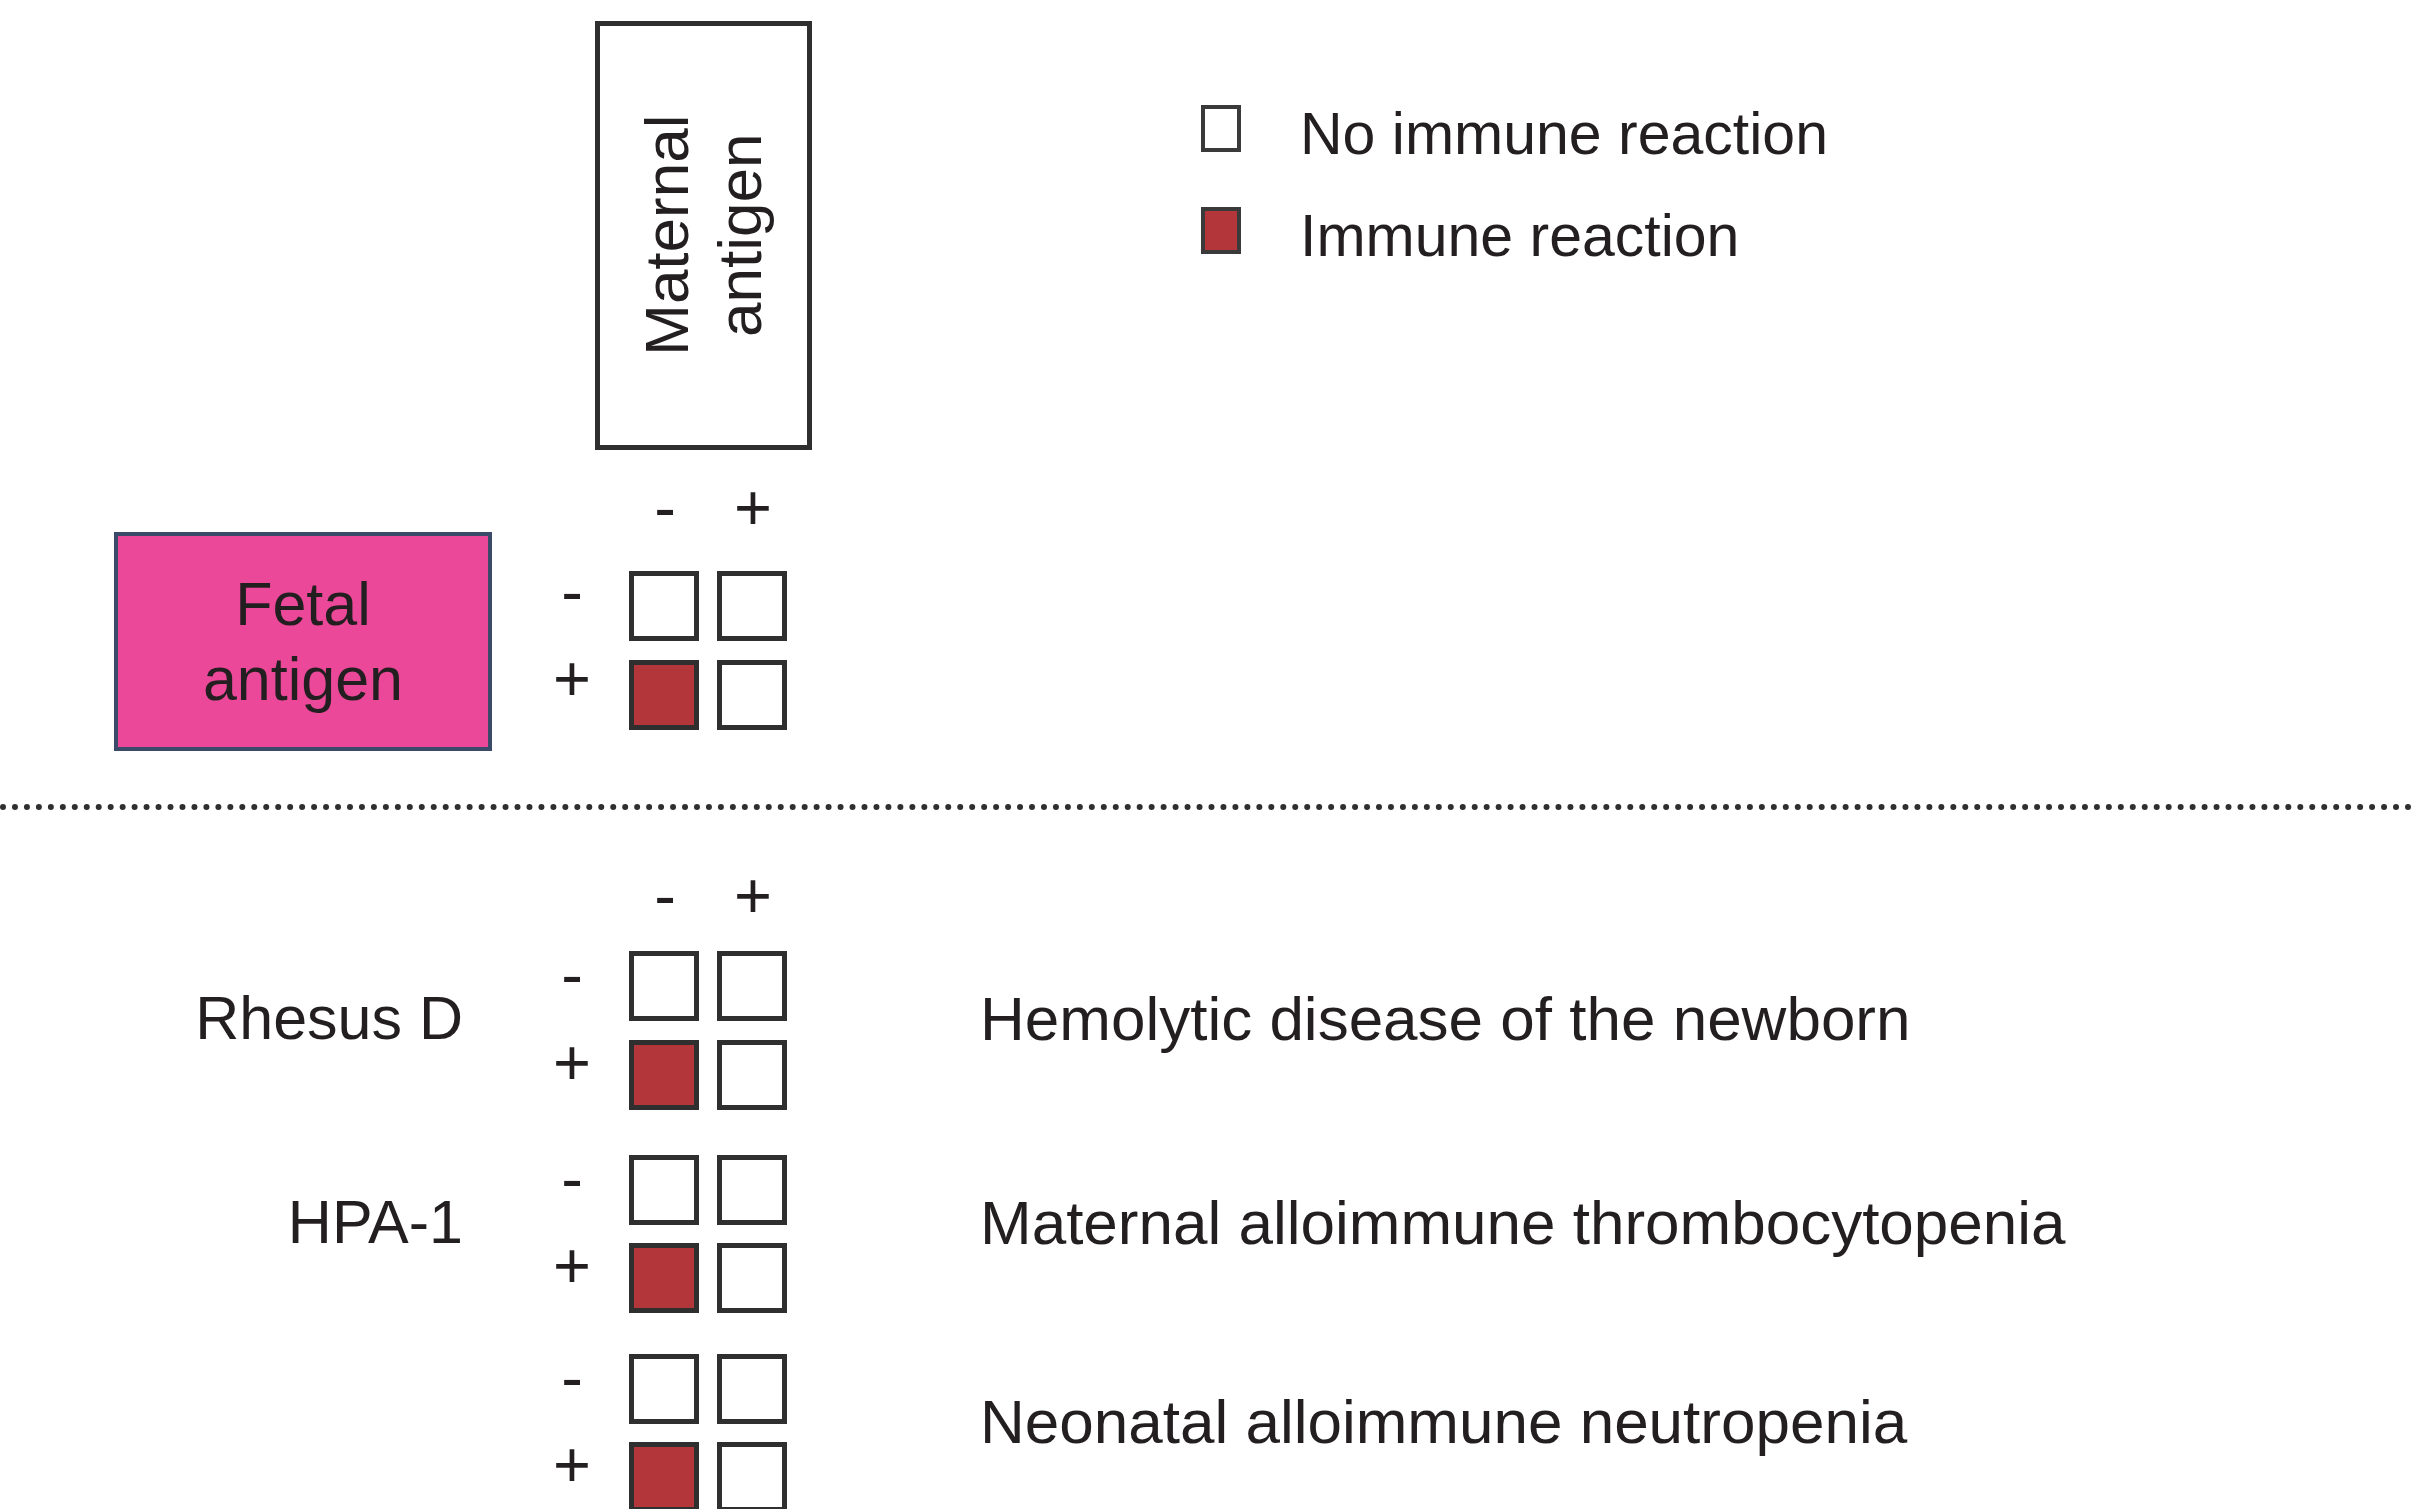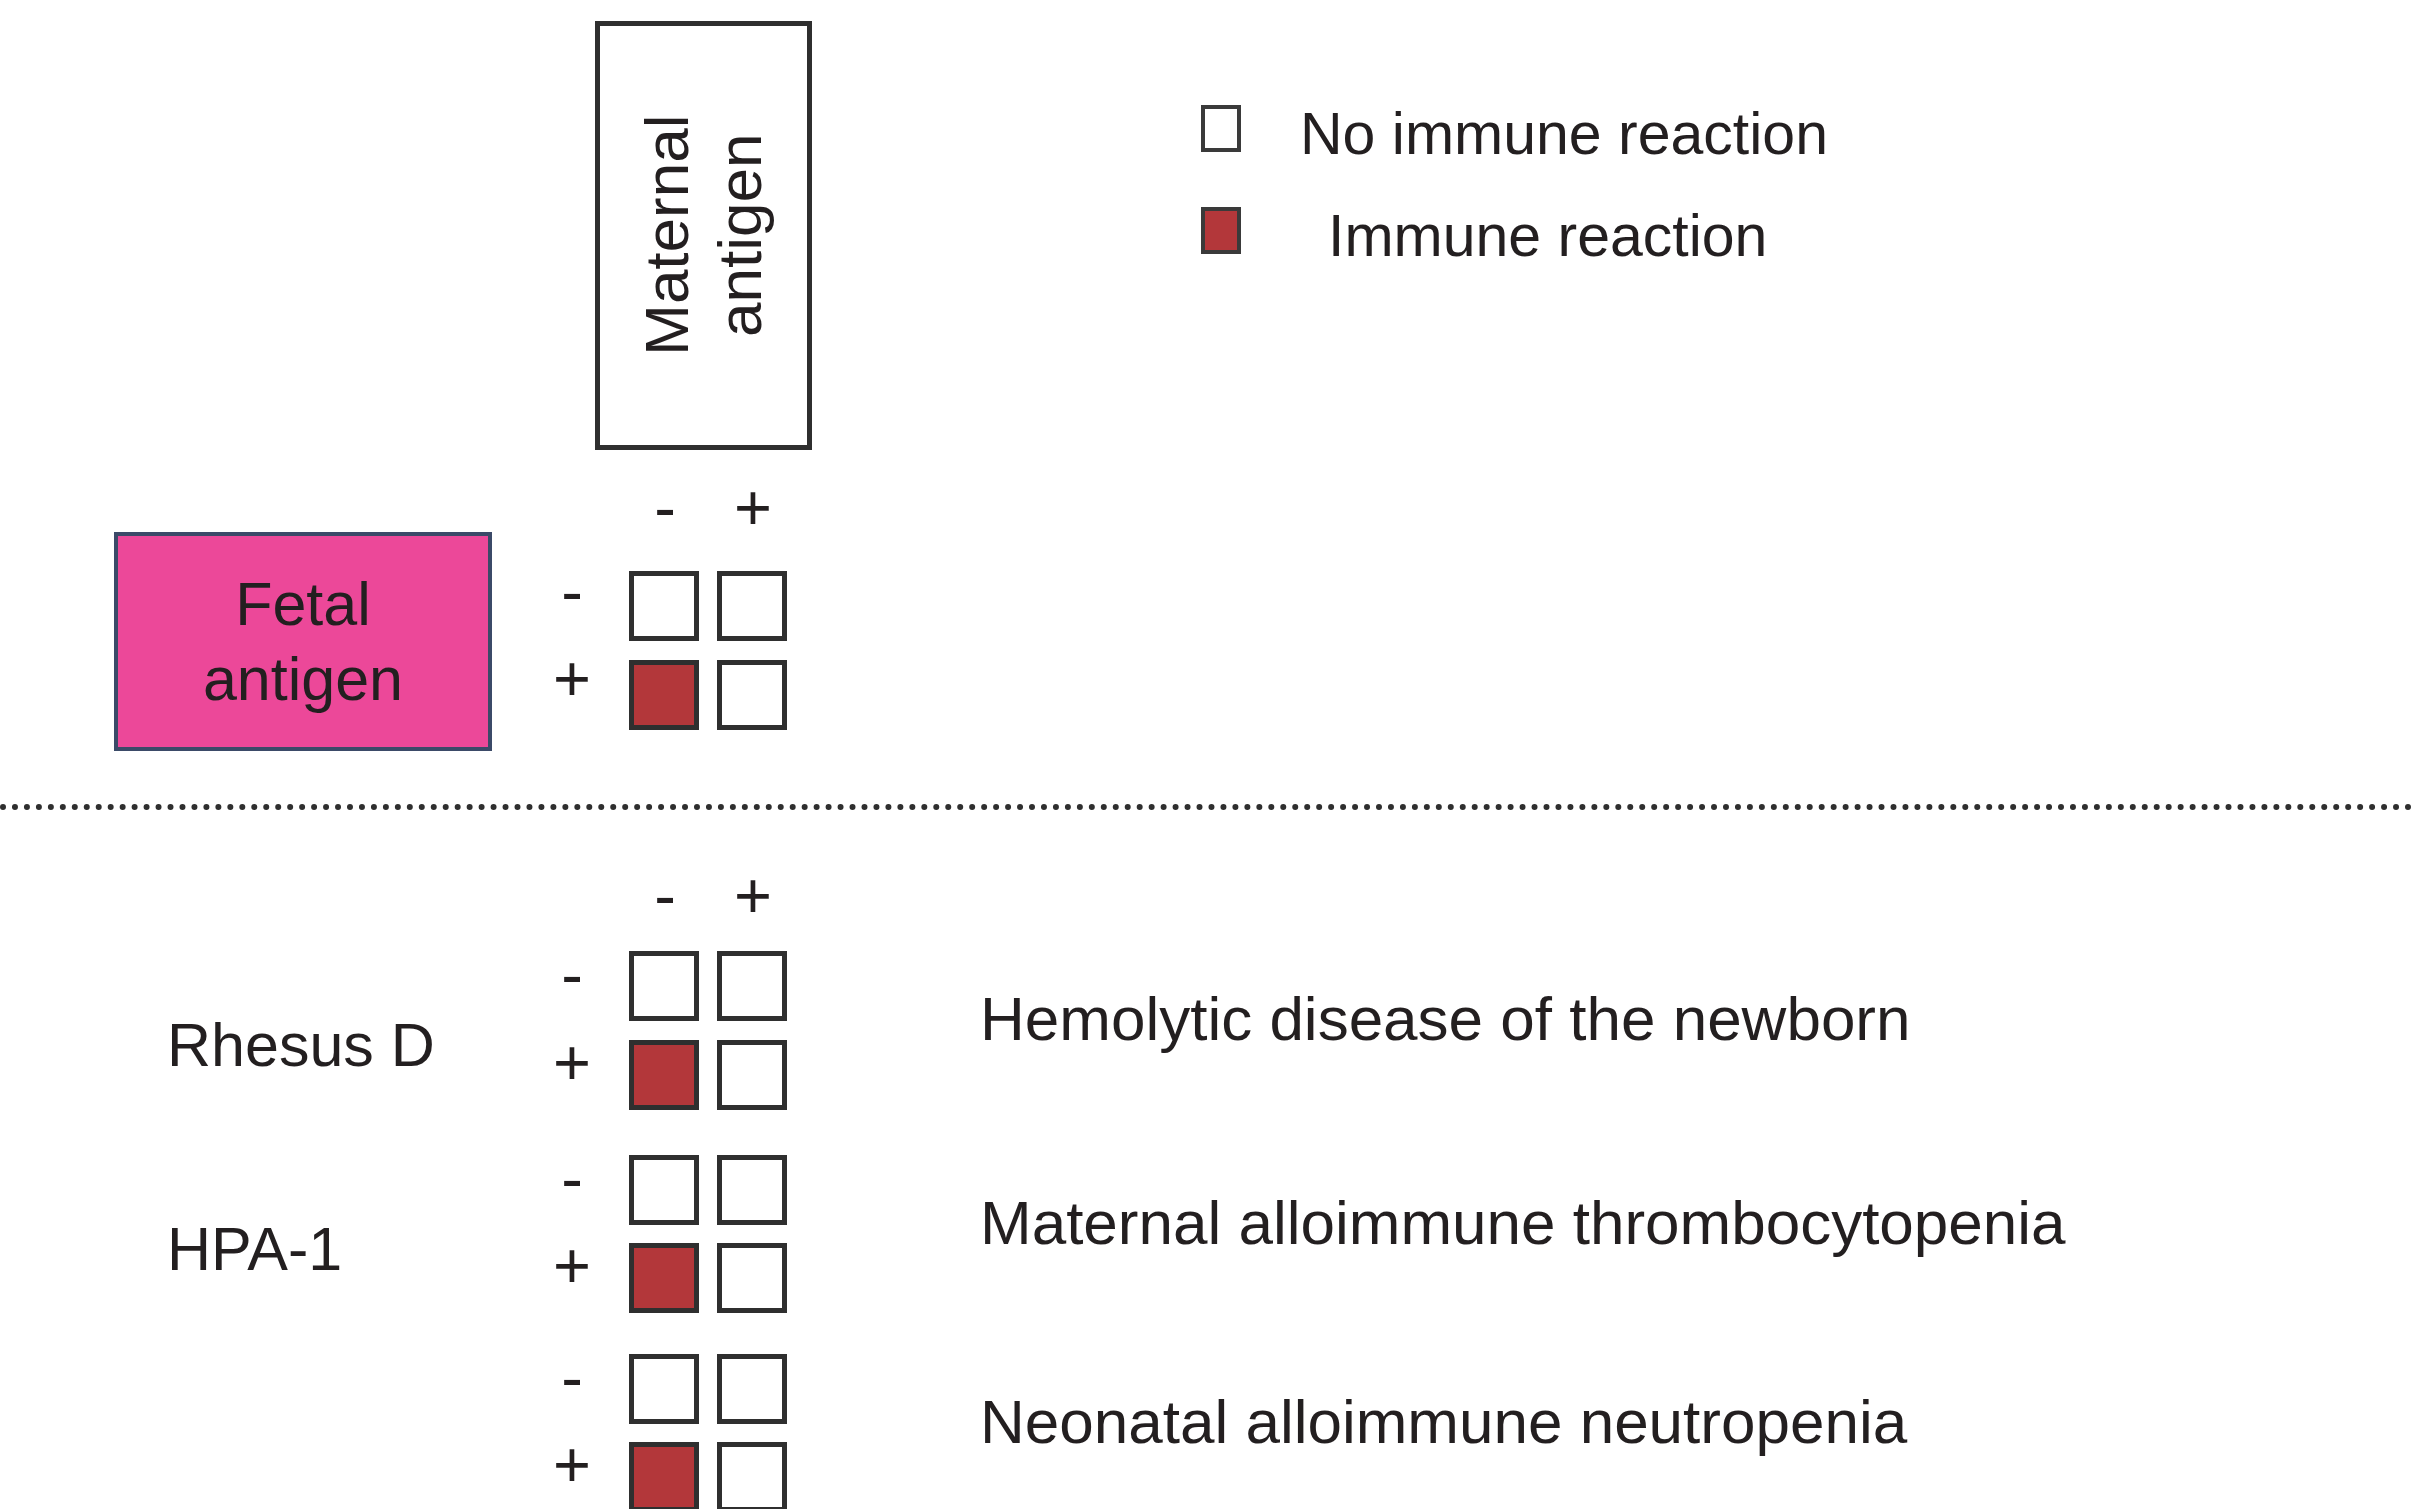--- a/index.html
+++ b/index.html
@@ -112,23 +112,22 @@
     color: #231f20;
     text-align: center;
     width: 46px;
   }
 
   
   .row-name {
     font-size: 61px;
     color: #231f20;
     white-space: nowrap;
-    text-align: left;
-    line-height: 1;
-    margin-top: 27px;
+    text-align: right;
+    line-height: 1;
   }
 
   
   .disease-label {
     font-size: 62px;
     color: #231f20;
     white-space: nowrap;
     line-height: 1;
   }
 
@@ -155,21 +154,21 @@
         </div>
       </div>
     </div>
   </div>
 
   <div class="abs legend-row" style="left:1201px; top:105px;">
     <span class="legend-swatch empty"></span>
     <span class="legend-label">No immune reaction</span>
   </div>
 
-  <div class="abs legend-row" style="left:1201px; top:207px;gap:28px;">
+  <div class="abs legend-row" style="left:1201px; top:207px;">
     <span class="legend-swatch filled"></span>
     <span class="legend-label">Immune reaction</span>
   </div>
 
   <div class="abs" id="fetal-box">
     <div class="line">Fetal</div>
     <div class="line">antigen</div>
   </div>
 
   <div class="abs sign" style="left:642px; top:475px;">-</div>

